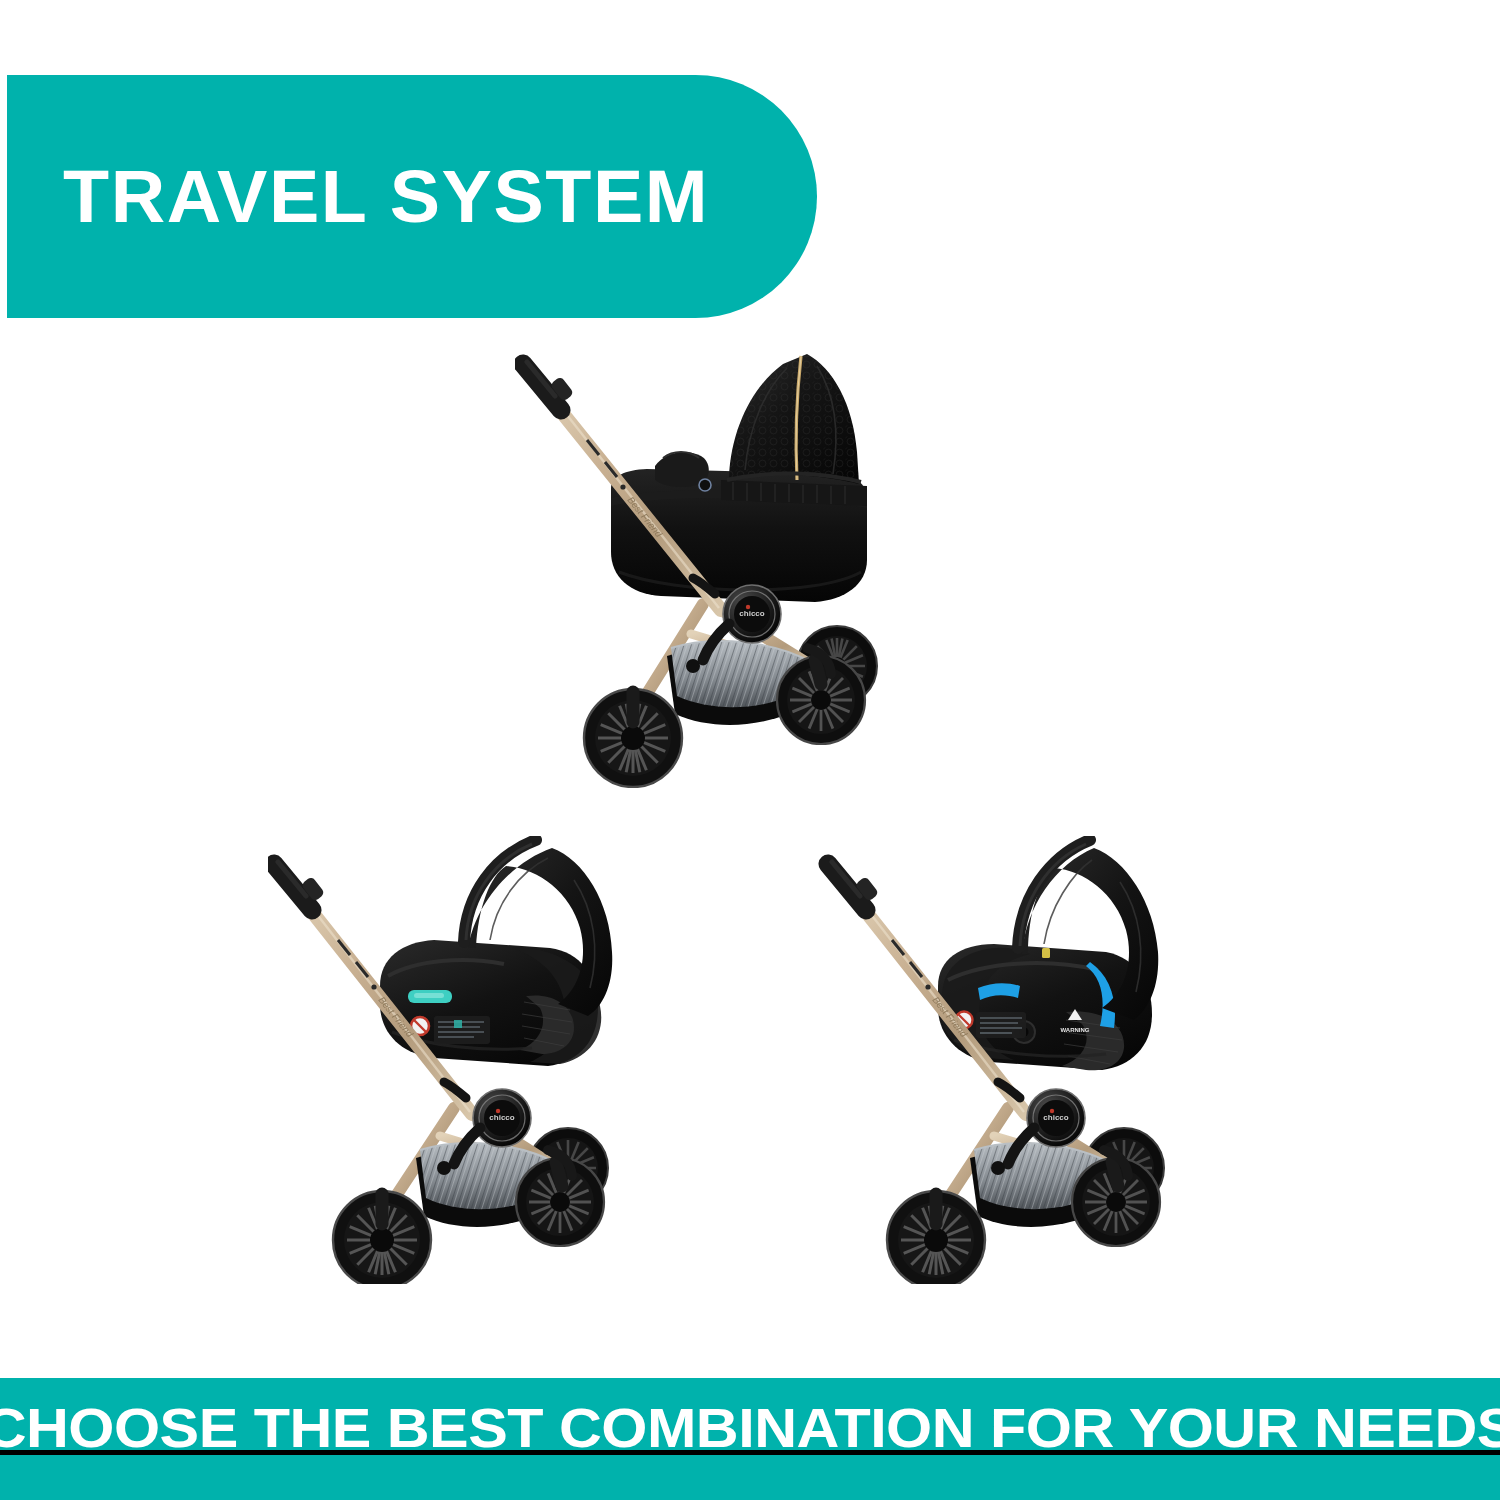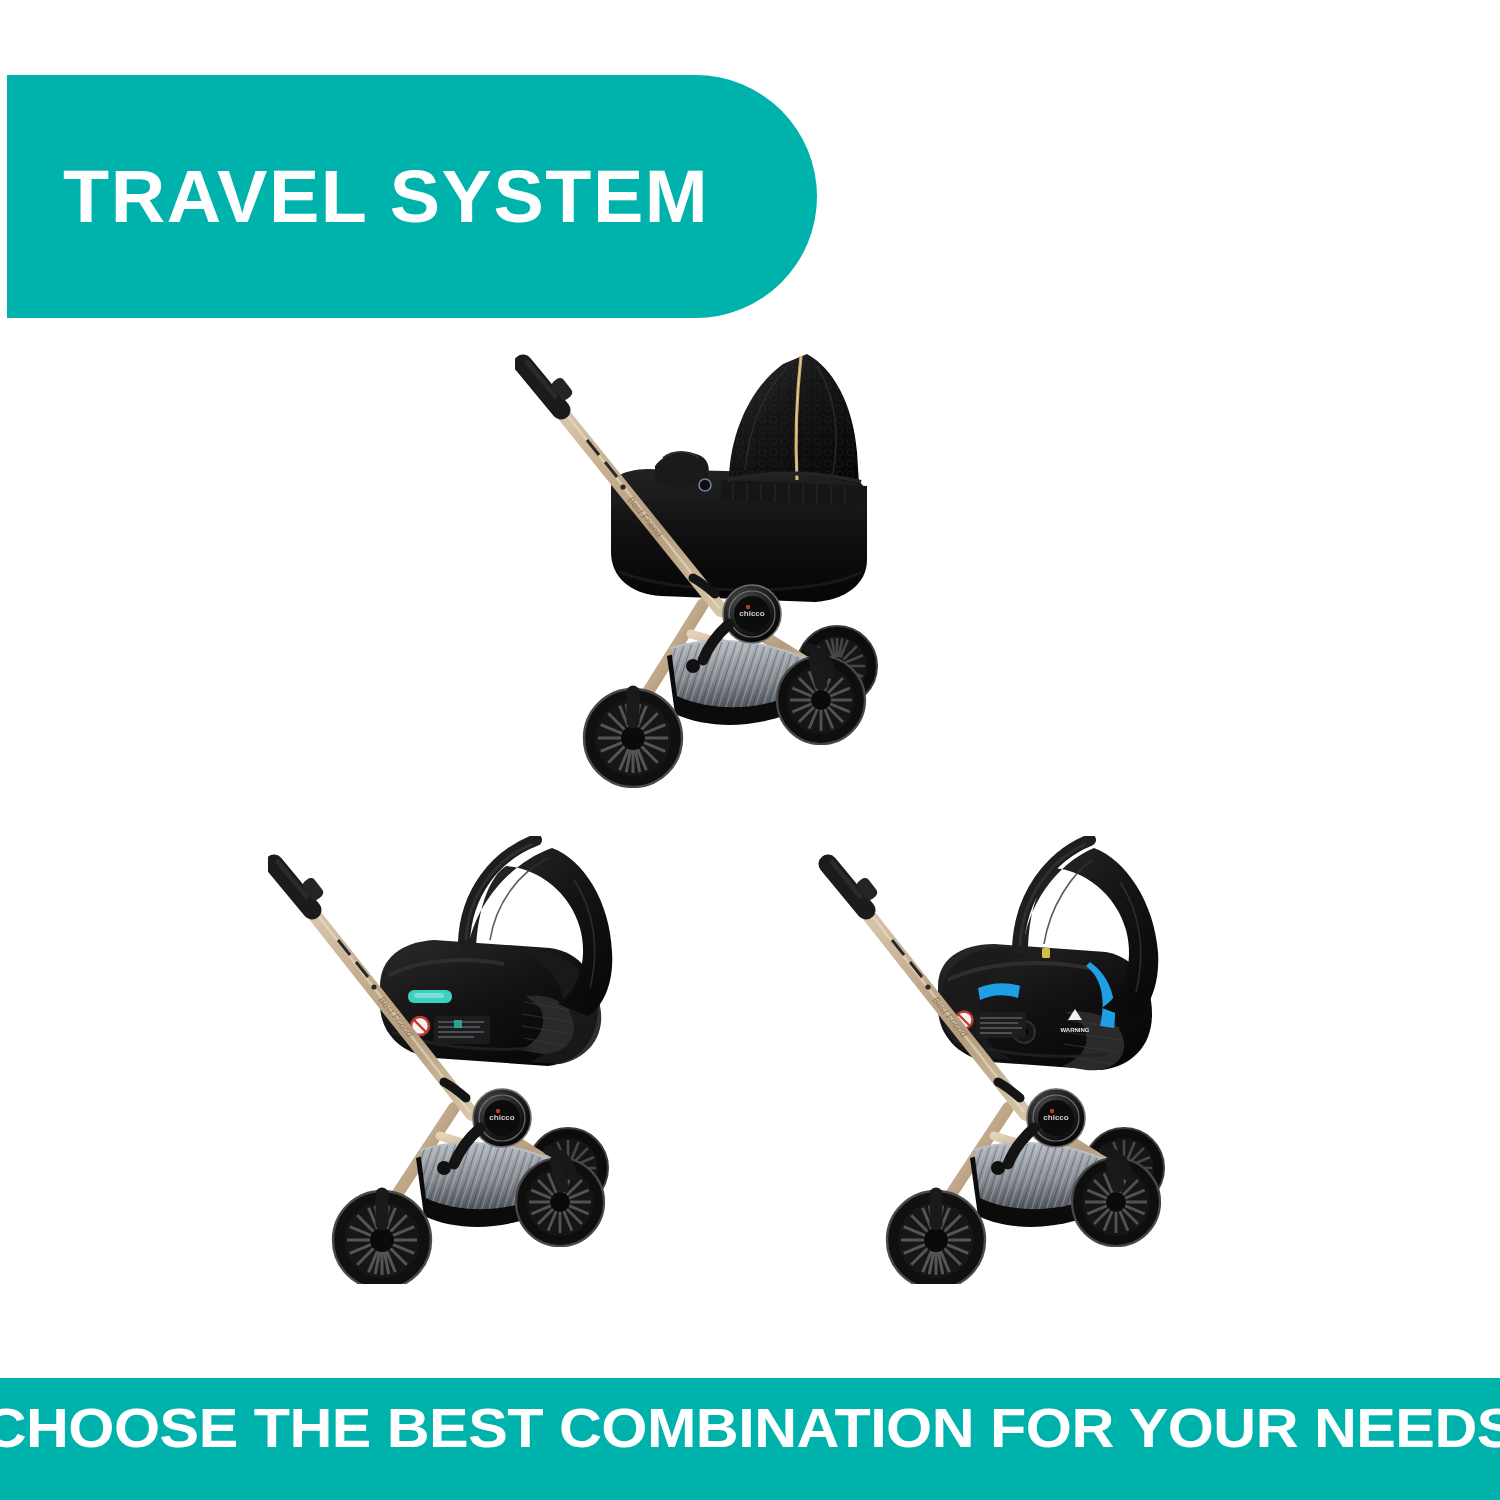--- a/index.html
+++ b/index.html
@@ -33,21 +33,21 @@
     transform:scaleX(1.02);
     transform-origin:left center;
   }
 
   
   .bottom-banner{
     position:absolute;
     left:0;bottom:0;
     width:1500px;height:122px;
     background:#00b2ac;
-    display:flex;align-items:flex-start;justify-content:center;
+    display:flex;align-items:flex-start;justify-content:center;text-decoration:underline;
   }
   .bottom-banner-text{
     color:#ffffff;
     font-size:56px;
     font-weight:700;
     letter-spacing:-0.5px;
     line-height:1;
     margin-top:22px;
     white-space:nowrap;
     transform:scaleX(1.06);

